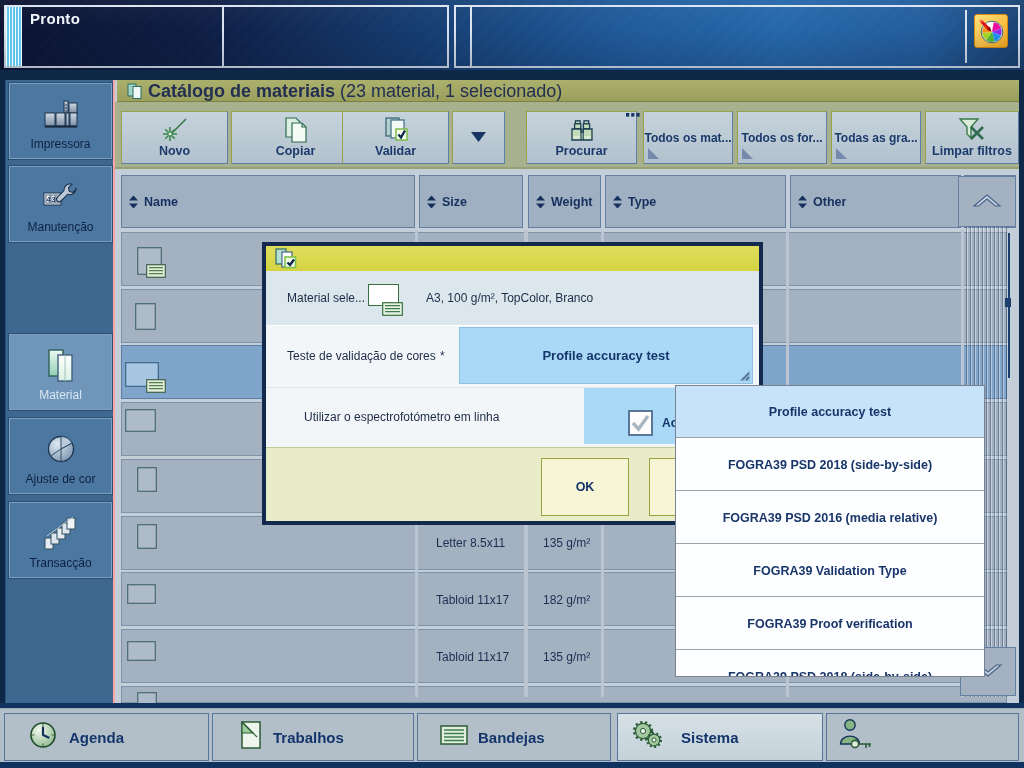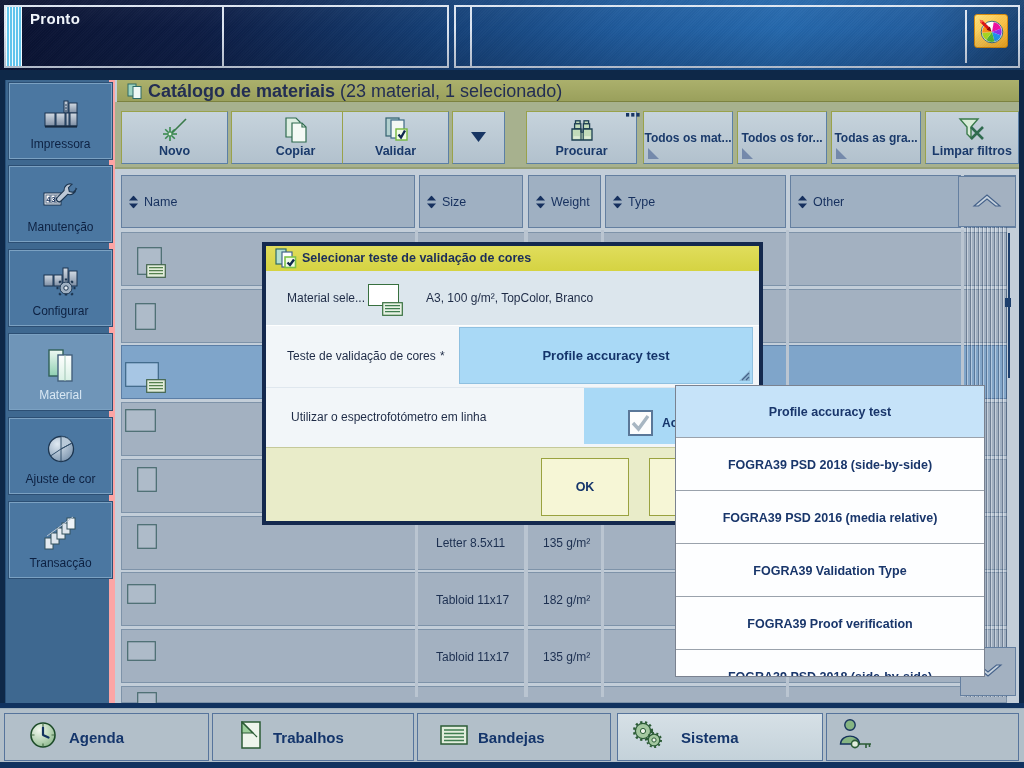--- a/index.html
+++ b/index.html
@@ -13,21 +13,21 @@
   #banner:after { content:""; position:absolute; inset:0;
     background:linear-gradient(180deg, rgba(255,255,255,0.04) 0%, rgba(255,255,255,0) 40%, rgba(10,22,48,0.22) 100%),
       repeating-linear-gradient(135deg, rgba(255,255,255,0.02) 0 1px, rgba(0,0,0,0.02) 1px 2px); }
   #banner .box { position:absolute; border:2px solid #dde6f2; }
   #cyanbar { left:6px; top:7px; width:16px; height:59px;
     background:repeating-linear-gradient(90deg,#f2fbff 0 1px,#62c4ec 1px 3px); z-index:5; }
   #pronto { left:30px; top:10px; color:#f0f5fb; font-size:15px; font-weight:bold; letter-spacing:0.3px; }
   .vdiv { position:absolute; background:#dde6f2; width:2px; }
 
   
-  #sidebar { left:5px; top:80px; width:110px; height:623px; background:#3e6890; border-left:1px solid #27507a; border-right:6px solid #fca5a5; }
+  #sidebar { left:5px; top:80px; width:110px; height:623px; background:#3e6890; border-left:1px solid #27507a; border-right:2px solid #fca5a5; }
   .sbtn { position:absolute; left:3px; width:103px; height:76px; background:#4b77a1;
     border:1px solid #7ba1c2; outline:1px solid #2c4f74; text-align:center; }
   .sbtn .lbl { position:absolute; left:0; right:0; bottom:7px; font-size:12px; color:#0d2142; }
   .sbtn.sel { background:#6f95b8; }
   .sbtn.sel .lbl { color:#d8e7f3; }
   .sicon { position:absolute; left:0; right:0; top:10px; height:40px; display:flex; align-items:center; justify-content:center; }
 
   
   #main { left:115px; top:80px; width:904px; height:623px; background:#c3ced9; overflow:hidden; }
   #olivebar { position:absolute; left:2px; top:0; width:902px; height:22px;
@@ -39,21 +39,21 @@
   .tbtn { position:absolute; top:31px; height:53px; background:linear-gradient(180deg,#c6d3dc,#b2c1cd);
     border:1px solid; border-color:#99a24b #5b7fa6 #5b7fa6 #99a24b; color:#1a3a6b; font-size:12.5px; font-weight:bold; text-align:center; }
   .tbtn .tlbl { position:absolute; left:0; right:0; bottom:5px; }
   .tbtn .ticon { position:absolute; left:0; right:0; top:4px; height:28px; display:flex; align-items:center; justify-content:center; }
   .tbtn .midlbl { position:absolute; left:0; right:0; top:50%; transform:translateY(-50%); white-space:nowrap; font-size:12px; }
   .cornertri { position:absolute; left:4px; bottom:4px; width:0; height:0;
     border-left:11px solid #7489ab; border-top:11px solid transparent; }
 
   
   .hcell { position:absolute; top:95px; height:53px; background:#9fb0c2; border:1px solid #647fa0;
-    color:#16305e; font-size:12.5px; font-weight:normal; }
+    color:#16305e; font-size:12.5px; font-weight:bold; }
   .hcell .htxt { position:absolute; left:22px; top:50%; transform:translateY(-50%); }
   .sortg { position:absolute; left:7px; top:50%; transform:translateY(-50%); width:9px; height:13px; }
 
   
   .row { position:absolute; left:6px; width:886px; height:54px; background:#a3b1c1; border:1px solid #7e93a9; }
   .row.sel { background:#7fa5ca; border-color:#5b7ea6; }
   .colgap { position:absolute; width:3px; background:#bac5d1; top:150px; height:467px; }
   #stripes { position:absolute; left:851px; top:146px; width:41px; height:471px;
     background:repeating-linear-gradient(90deg,rgba(38,58,88,0.42) 0 1px,rgba(240,244,250,0.45) 1px 2px,rgba(150,168,190,0.12) 2px 4px); }
   #rail { position:absolute; left:893px; top:153px; width:2px; height:145px; background:#1d3f6d; }
@@ -157,42 +157,20 @@
 <rect x="8" y="13" width="4" height="8" fill="#ffffff" stroke="#5a6f88"></rect>
 <rect x="13" y="13" width="4" height="8" fill="#ffffff" stroke="#5a6f88"></rect>
 <text x="3.4" y="20" font-size="7" font-weight="bold" fill="#15305c" font-family="Liberation Sans">4</text>
 <text x="8.4" y="20" font-size="7" font-weight="bold" fill="#15305c" font-family="Liberation Sans">3</text>
 <text x="13.4" y="20" font-size="7" font-weight="bold" fill="#15305c" font-family="Liberation Sans">7</text>
 <path d="M33 6.5 a6.2 6.2 0 0 1 -8.3 5.8 L18 19 a2.6 2.6 0 0 1 -3.7 -3.7 L21 8.6 A6.2 6.2 0 0 1 29 2.2 L25.5 5.7 l0.8 3.8 l3.8 0.8 L33.5 6.8 Z" fill="#bcc8d6" stroke="#1c3550" stroke-width="1.1"></path>
 </svg>
       </div>
       <div class="lbl">Manutenção</div>
     </div>
-  <div class="sbtn" style="top:170px;">
-      <div class="sicon">
-        <svg width="36" height="30" viewBox="0 0 36 30">
-          <defs>
-            <linearGradient id="stg3" x1="0" y1="0" x2="0" y2="1">
-<stop offset="0" stop-color="#d3dbe4"></stop>
-              <stop offset="1" stop-color="#7d8ea4"></stop>
-            </linearGradient>
-          </defs>
-<rect x="1" y="9" width="9" height="11" fill="url(#stg3)" stroke="#1c3550"></rect>
-<rect x="11" y="9" width="8" height="11" fill="url(#stg3)" stroke="#1c3550"></rect>
-<rect x="20" y="2" width="5" height="18" fill="url(#stg3)" stroke="#1c3550"></rect>
-<rect x="26" y="5" width="8" height="15" fill="url(#stg3)" stroke="#1c3550"></rect>
-<g stroke="#1c3550" stroke-width="1" fill="#9fb0c2">
-<circle cx="23" cy="22" r="6"></circle>
-<path d="M23 14.5 v-2 M23 29.5 v-2 M15.5 22 h-2 M30.5 22 h2 M17.7 16.7 l-1.5 -1.5 M28.3 27.3 l1.5 1.5 M17.7 27.3 l-1.5 1.5 M28.3 16.7 l1.5 -1.5" stroke-width="2.4"></path>
-<circle cx="23" cy="22" r="2.2" fill="#e8eef4"></circle>
-          </g>
-</svg>
-      </div>
-      <div class="lbl">Configurar</div>
-    </div>
   <div class="sbtn sel" style="top:254px;">
       <div class="sicon">
         <svg width="30" height="34" viewBox="0 0 30 34">
 <defs>
             <linearGradient id="mg1" x1="0" y1="0" x2="0" y2="1">
               <stop offset="0" stop-color="#eef8f3"></stop>
               <stop offset="1" stop-color="#8fd0b2"></stop>
             </linearGradient>
 <linearGradient id="mg2" x1="0" y1="0" x2="0" y2="1">
               <stop offset="0" stop-color="#ffffff"></stop>
@@ -510,41 +488,41 @@
     </div>
 </div>
 <div id="botedge" class="abs"></div>
 
 <div id="dialog" class="abs">
   <div id="dtitle"><svg style="position:absolute; left:9px; top:2px;" width="22" height="22" viewBox="0 0 22 22">
 <rect x="1" y="1" width="10" height="15" fill="#b5e0d2" stroke="#2e6b66" stroke-width="1.2"></rect>
 <rect x="7" y="4" width="10" height="15" fill="#ffffff" stroke="#44668a" stroke-width="1.2"></rect>
 <rect x="10" y="9" width="10.5" height="10.5" fill="#f2fce6" stroke="#7ec24a" stroke-width="1.6"></rect>
 <path d="M12.5 14.5 L15 17 L19 11.5" fill="none" stroke="#10284e" stroke-width="2.4"></path>
-</svg><span style="margin-left:36px;">Selecionar teste de validação de cores</span></div>
+</svg></div>
   <div id="drow1"></div>
   <div id="drow2"></div>
   <div id="drow3"></div>
   <div id="dfoot"></div>
   <div class="dlabel" style="left:21px; top:25px; height:54px; line-height:54px;">Material sele...</div>
   <div class="abs" style="left:102px; top:38px; width:31px; height:22px; background:#ffffff; border:1px solid #38703f;"></div>
   <svg class="abs" style="left:116px; top:56px;" width="21" height="14" viewBox="0 0 21 14">
 <rect x="0.7" y="0.7" width="19.6" height="12.6" fill="#e8f2e4" stroke="#38703f" stroke-width="1.2"></rect>
 <g stroke="#3f7d4f" stroke-width="1.4">
         <path d="M3 3.6 h15 M3 6.6 h15 M3 9.6 h15"></path>
       </g>
     </svg>
   <div class="dlabel" style="left:160px; top:25px; height:39px; line-height:54px;">A3, 100 g/m², TopColor, Branco</div>
   <div class="dlabel" style="left:21px; top:79px; height:62px; line-height:62px;">Teste de validação de cores</div>
   <div class="dlabel" style="left:174px; top:79px; height:62px; line-height:62px;">*</div>
   <div id="dfield">Profile accuracy test<svg style="position:absolute; right:2px; bottom:2px;" width="11" height="11" viewBox="0 0 11 11">
 <path d="M11 0 L11 11 L0 11 Z" fill="#8fb8d4"></path>
 <path d="M10 3 L3 10 M10 7 L7 10" stroke="#44618a" stroke-width="1.2"></path>
 </svg></div>
-  <div class="dlabel" style="left:25px; top:141px; height:60px; line-height:60px;">Utilizar o espectrofotómetro em linha</div>
+  <div class="dlabel" style="left:38px; top:141px; height:60px; line-height:60px;">Utilizar o espectrofotómetro em linha</div>
   <div id="dchkbox">
     <div id="dcheck"><svg width="21" height="22" viewBox="0 0 21 22">
           <path d="M3 11 L8.5 17 L18 4" fill="none" stroke="#a8b6c2" stroke-width="3.4"></path>
         </svg></div>
     <div id="dactext">Activar</div>
   </div>
   <div class="dbtn" style="left:275px;">OK</div>
   <div class="dbtn" style="left:383px; width:92px;"></div>
 </div>
 

